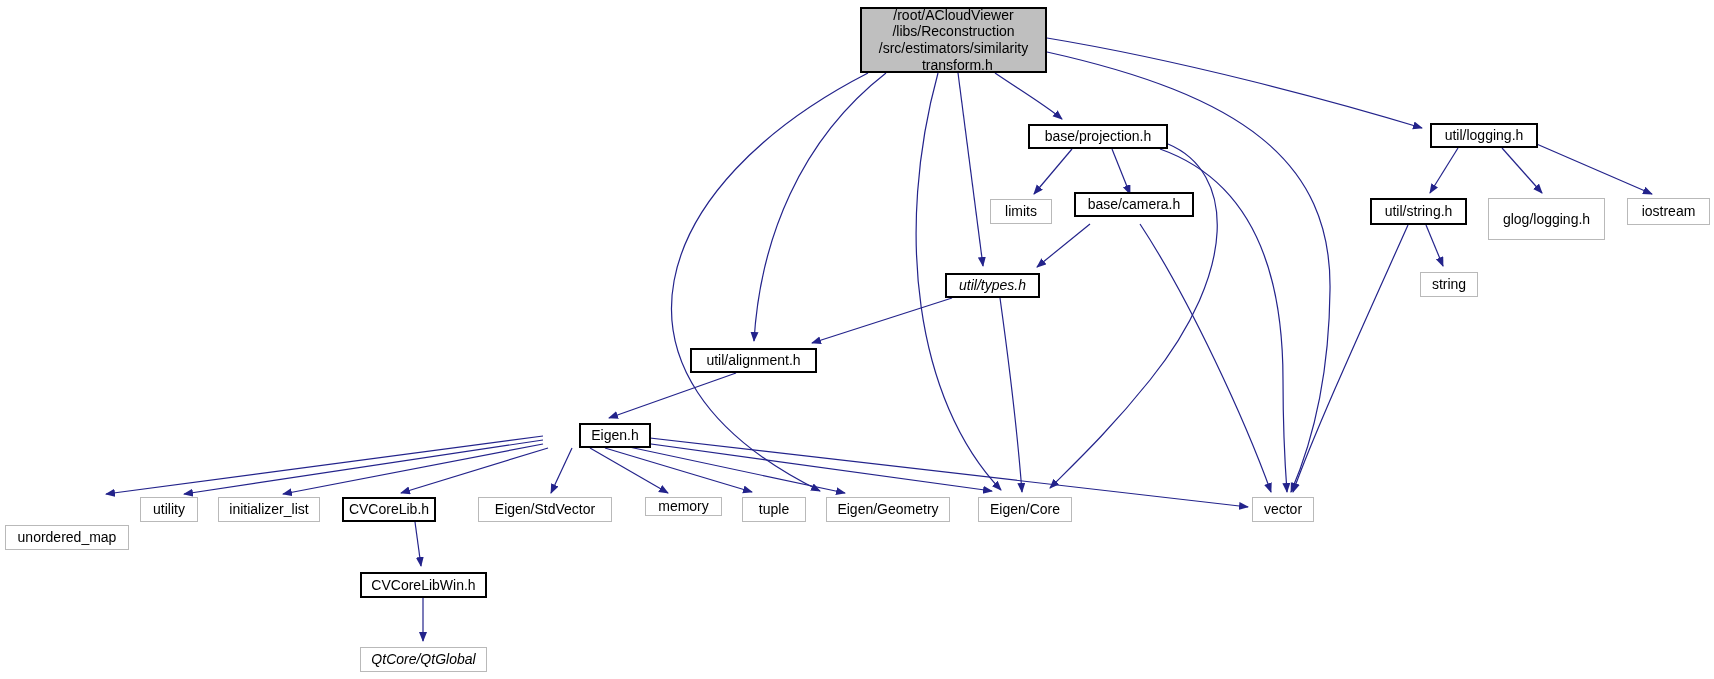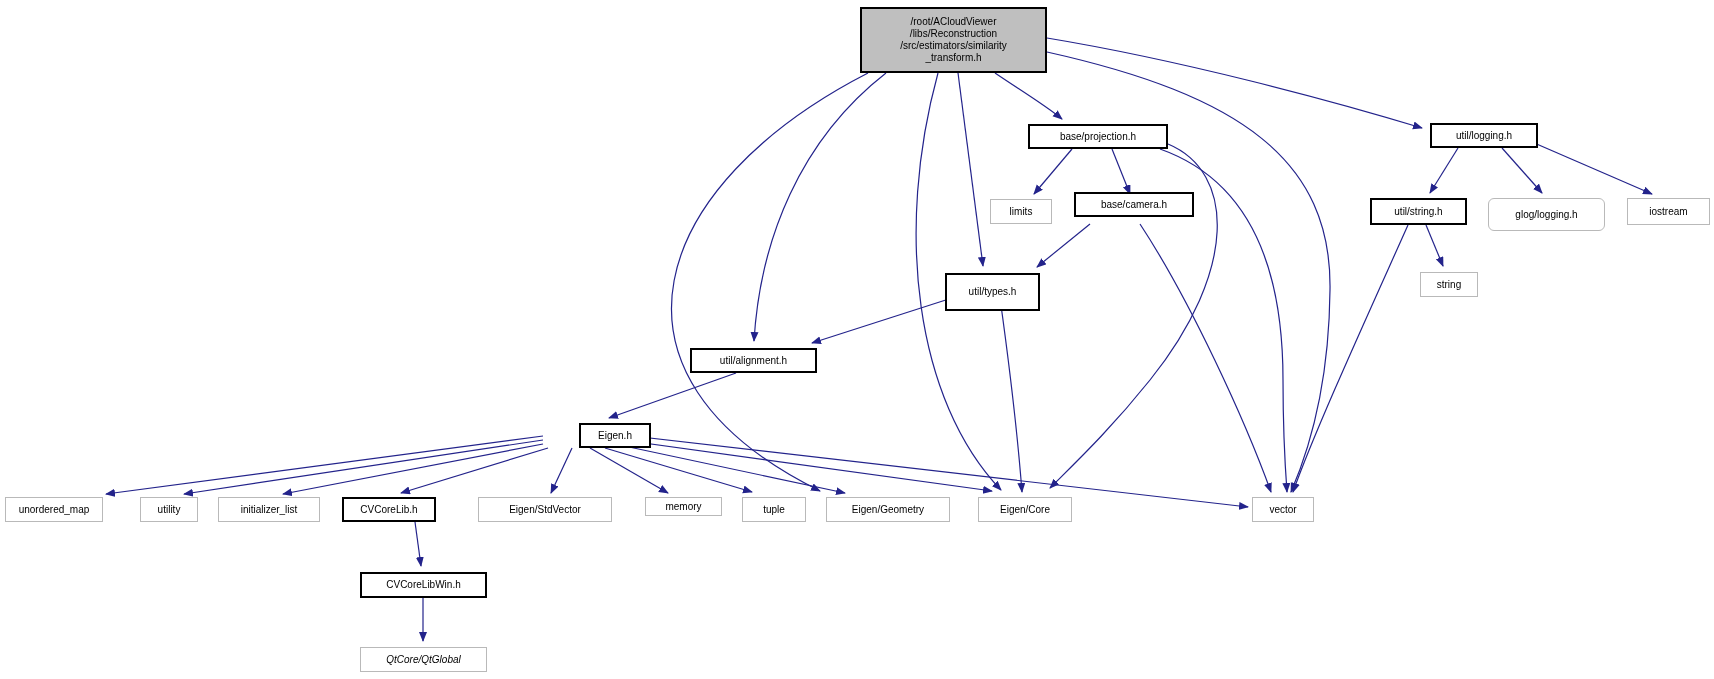--- a/index.html
+++ b/index.html
@@ -12,21 +12,21 @@
   }
   #edge-layer{position:absolute;left:0;top:0;width:1714px;height:679px;}
   .edge{fill:none;stroke:#23238b;stroke-width:1.2px;}
   .node{
     position:absolute;
     display:flex;align-items:center;justify-content:center;
     text-align:center;
     box-sizing:border-box;
     background:#ffffff;
     color:#000000;
-    font-size:10px;line-height:1.18;
+    font-size:14px;line-height:1.18;
     white-space:pre-line;
     border:1px solid #000000;
   }
   .node.doc{border:2px solid #000000;}
   .node.root{border:2px solid #000000;background:#bfbfbf;}
   .node.ext{border:1px solid #b9b9b9;}
 </style>
 </head>
 <body>
 
@@ -75,27 +75,27 @@
   </svg>
 <div class="node root" style="left: 860px; top: 7px; width: 187px; height: 66px;">/root/ACloudViewer
 /libs/Reconstruction
 /src/estimators/similarity
 _transform.h</div>
     <div class="node doc" style="left: 1028px; top: 124px; width: 140px; height: 25px;">base/projection.h</div>
     <div class="node doc" style="left: 1430px; top: 123px; width: 108px; height: 25px;">util/logging.h</div>
     <div class="node ext" style="left: 990px; top: 199px; width: 62px; height: 25px;">limits</div>
     <div class="node doc" style="left: 1074px; top: 192px; width: 120px; height: 25px;">base/camera.h</div>
     <div class="node doc" style="left: 1370px; top: 198px; width: 97px; height: 27px;">util/string.h</div>
-    <div class="node ext" style="left: 1488px; top: 198px; width: 117px; height: 33px; border-radius: 6px;">glog/logging.h</div>
+    <div class="node ext" style="left: 1488px; top: 198px; width: 117px; height: 42px;">glog/logging.h</div>
     <div class="node ext" style="left: 1627px; top: 198px; width: 83px; height: 27px;">iostream</div>
     <div class="node ext" style="left: 1420px; top: 272px; width: 58px; height: 25px;">string</div>
-    <div class="node doc" style="left: 945px; top: 273px; width: 95px; height: 38px;">util/types.h</div>
+    <div class="node doc" style="left: 945px; top: 273px; width: 95px; height: 25px; font-style: italic;">util/types.h</div>
     <div class="node doc" style="left: 690px; top: 348px; width: 127px; height: 25px;">util/alignment.h</div>
     <div class="node doc" style="left: 543px; top: 423px; width: 72px; height: 25px; margin-left: 36px;">Eigen.h</div>
-    <div class="node ext" style="left: 5px; top: 497px; width: 98px; height: 25px;">unordered_map</div>
+    <div class="node ext" style="left: 5px; top: 525px; width: 124px; height: 25px;">unordered_map</div>
     <div class="node ext" style="left: 140px; top: 497px; width: 58px; height: 25px;">utility</div>
     <div class="node ext" style="left: 218px; top: 497px; width: 102px; height: 25px;">initializer_list</div>
     <div class="node doc" style="left: 342px; top: 497px; width: 94px; height: 25px;">CVCoreLib.h</div>
     <div class="node ext" style="left: 478px; top: 497px; width: 134px; height: 25px;">Eigen/StdVector</div>
     <div class="node ext" style="left: 645px; top: 497px; width: 77px; height: 19px;">memory</div>
     <div class="node ext" style="left: 742px; top: 497px; width: 64px; height: 25px;">tuple</div>
     <div class="node ext" style="left: 826px; top: 497px; width: 124px; height: 25px;">Eigen/Geometry</div>
     <div class="node ext" style="left: 978px; top: 497px; width: 94px; height: 25px;">Eigen/Core</div>
     <div class="node ext" style="left: 1252px; top: 497px; width: 62px; height: 25px;">vector</div>
     <div class="node doc" style="left: 360px; top: 572px; width: 127px; height: 26px;">CVCoreLibWin.h</div>

